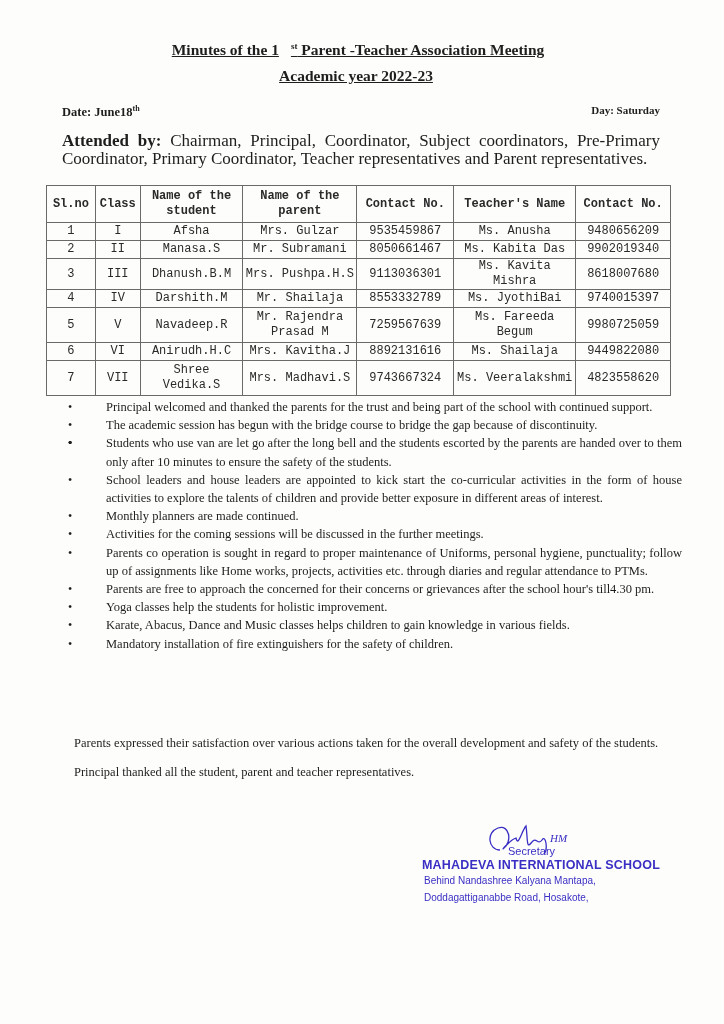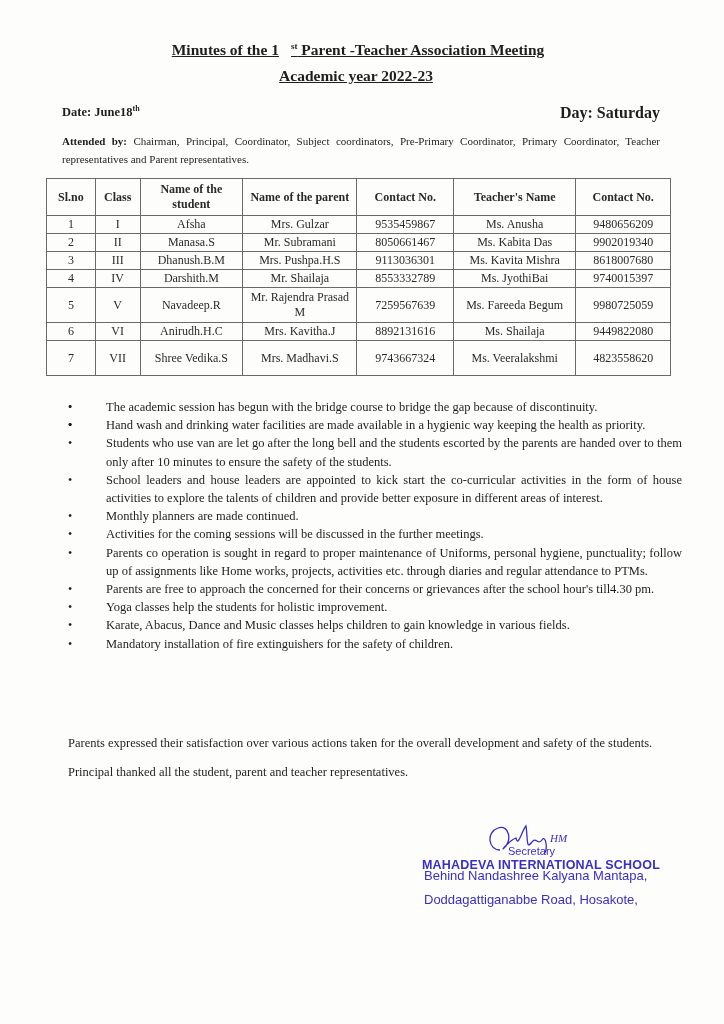--- a/index.html
+++ b/index.html
@@ -9,50 +9,50 @@
   }
   .title {
     position: absolute; left: 0; width: 724px; text-align: center;
     font-weight: bold; font-size: 15.5px; text-decoration: underline;
   }
   #t1 { top: 41px; left: -4px; }
   #t2 { top: 67px; left: -6px; }
   .title sup { font-size: 9px; margin-left: 12px; }
   .date { position: absolute; top: 104px; left: 62px; font-weight: bold; font-size: 12.5px; text-align: center; }
   .date sup { font-size: 8px; }
-  .day { position: absolute; top: 104px; right: 64px; font-weight: bold; font-size: 16px; }
+  .day { position: absolute; top: 104px; right: 64px; font-weight: bold; font-size: 11px; }
   .attended {
     position: absolute; top: 132px; left: 62px; width: 598px;
-    font-size: 11px; line-height: 18px; text-align: justify;
+    font-size: 17px; line-height: 18px; text-align: justify;
   }
   .attended b { font-weight: bold; }
   table {
-    position: absolute; top: 178px; left: 46px; width: 625px;
-    border-collapse: collapse; font-family: Liberation Serif, serif; font-size: 12px;
+    position: absolute; top: 185px; left: 46px; width: 625px;
+    border-collapse: collapse; font-family: Liberation Mono, monospace; font-size: 12px;
     color: #2a2a2a;
   }
   td, th { border: 1px solid #6a6a6a; text-align: center; padding: 0 2px; line-height: 15px; }
   th { font-weight: bold; height: 36px; font-size: 12px; }
   td { height: 17px; }
   tr.tall td { height: 34px; }
   .bullets {
     position: absolute; top: 398px; left: 62px; width: 620px; margin: 0; padding: 0; list-style: none;
     font-size: 12.5px; line-height: 18.2px;
   }
   .bullets li { position: relative; padding-left: 44px; text-align: justify; }
   .bullets li .dot { position: absolute; left: 6px; top: 0; font-size: 12px; }
-  .para { position: absolute; left: 68px; font-size: 12.5px; width: 630px; }
+  .para { position: absolute; left: 74px; font-size: 12.5px; width: 630px; }
   #p1 { top: 736px; }
   #p2 { top: 765px; }
   .sig { position: absolute; left: 422px; top: 820px; width: 270px; color: #3a2fc4; font-family: "Liberation Sans", sans-serif; }
   .scribble { position: absolute; left: 60px; top: 0; }
   .secretary { position: absolute; left: 86px; top: 25px; font-size: 11px; }
   .school { position: absolute; left: 0; top: 38px; font-weight: bold; font-size: 12.5px; letter-spacing: 0.2px; }
-  .addr1 { position: absolute; left: 2px; top: 48px; font-size: 13px; }
-  .addr2 { position: absolute; left: 2px; top: 72px; font-size: 13px; }
+  .addr1 { position: absolute; left: 2px; top: 55px; font-size: 10px; }
+  .addr2 { position: absolute; left: 2px; top: 72px; font-size: 10px; }
 </style>
 </head>
 <body>
 
 <div class="title" id="t1"><span>Minutes of the 1</span><sup>st</sup><span> Parent -Teacher Association Meeting</span></div>
 <div class="title" id="t2">Academic year 2022-23</div>
 
 <div class="date"><span>Date: June18</span><sup>th</sup></div>
 <div class="day">Day: Saturday</div>
 
@@ -131,25 +131,25 @@
         <td>Shree Vedika.S</td>
         <td>Mrs. Madhavi.S</td>
         <td>9743667324</td>
         <td>Ms. Veeralakshmi</td>
         <td>4823558620</td>
       </tr>
     </tbody>
 </table>
 
 <ul class="bullets" id="bullets">
-    <li><span class="dot">•</span></li>
+    <li><span class="dot">•</span><span>Principal welcomed and thanked the parents for the trust and being part of the school with continued support.</span></li>
     <li><span class="dot">•</span><span>The academic session has begun with the bridge course to bridge the gap because of discontinuity.</span></li>
     <li><span class="dot">•</span></li>
     <li><span class="dot">•</span></li>
-    <li><span class="dot">•</span><span>Hand wash and drinking water facilities are made available in a hygienic way keeping the health as priority.</span></li>
+    <li><span class="dot">•</span></li>
     <li><span class="dot">•</span><span>Students who use van are let go after the long bell and the students escorted by the parents are handed over to them only after 10 minutes to ensure the safety of the students.</span></li>
     <li><span class="dot">•</span><span>School leaders and house leaders are appointed to kick start the co-curricular activities in the form of house activities to explore the talents of children and provide better exposure in different areas of interest.</span></li>
     <li><span class="dot">•</span><span>Monthly planners are made continued.</span></li>
     <li><span class="dot">•</span><span>Activities for the coming sessions will be discussed in the further meetings.</span></li>
     <li><span class="dot">•</span><span>Parents co operation is sought in regard to proper maintenance of Uniforms, personal hygiene, punctuality; follow up of assignments like Home works, projects, activities etc. through diaries and regular attendance to PTMs.</span></li>
     <li><span class="dot">•</span><span>Parents are free to approach the concerned for their concerns or grievances after the school hour's till4.30 pm.</span></li>
     <li><span class="dot">•</span><span>Yoga classes help the students for holistic improvement.</span></li>
     <li><span class="dot">•</span><span>Karate, Abacus, Dance and Music classes helps children to gain knowledge in various fields.</span></li>
     <li><span class="dot">•</span><span>Mandatory installation of fire extinguishers for the safety of children.</span></li>
   </ul>

